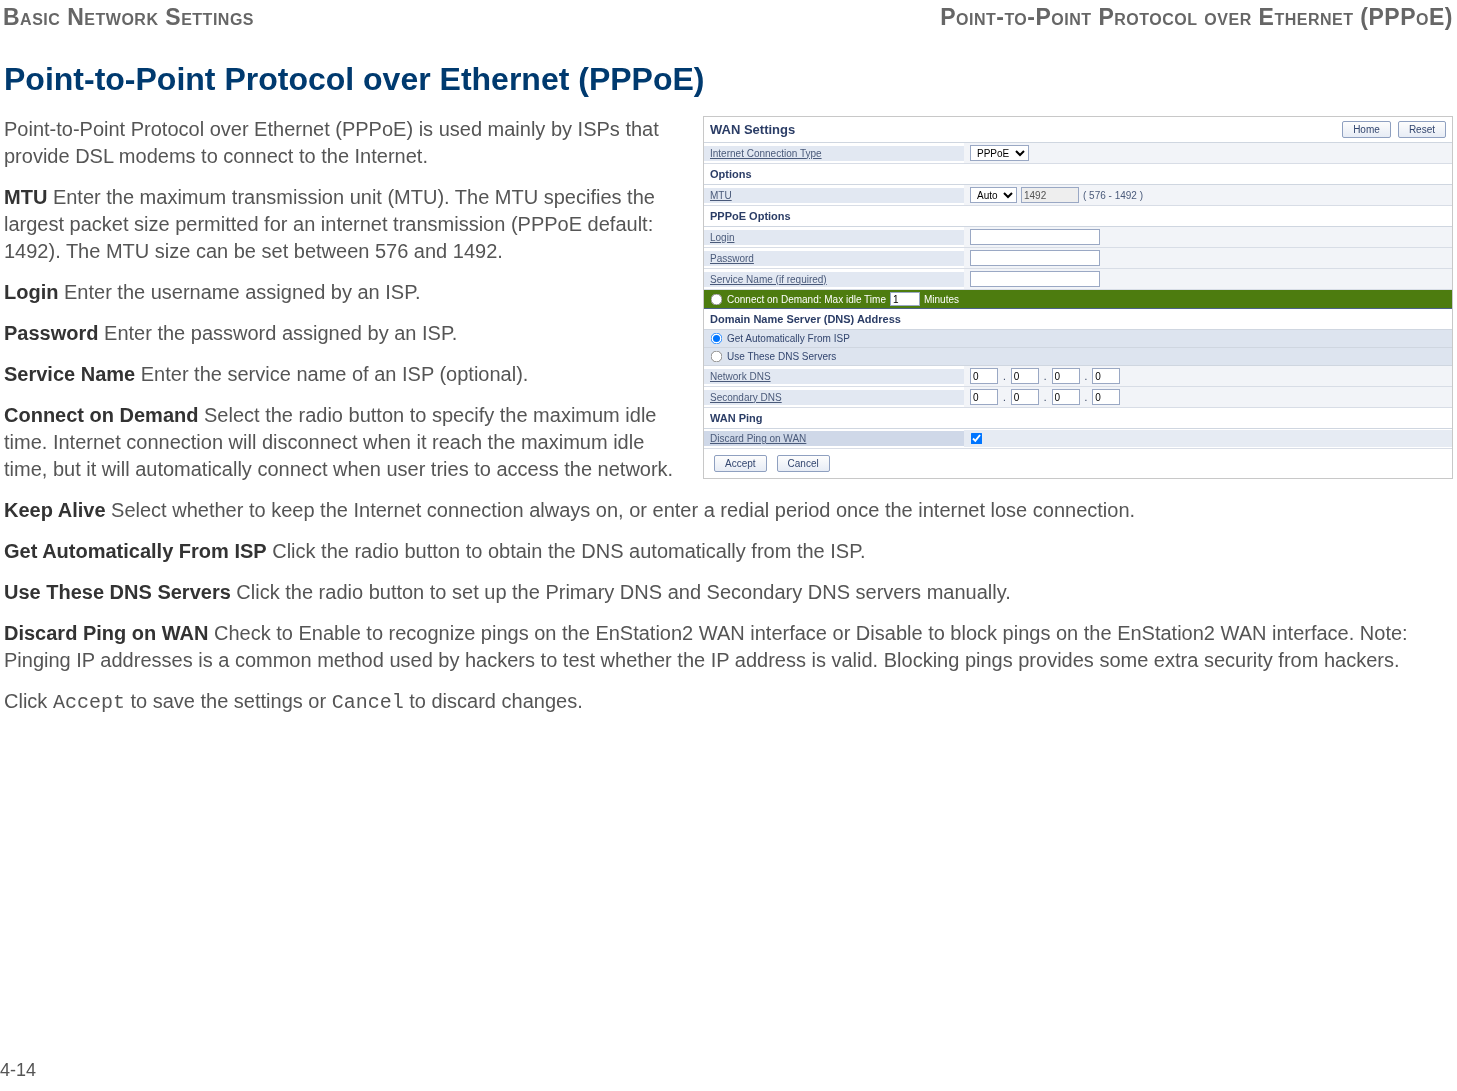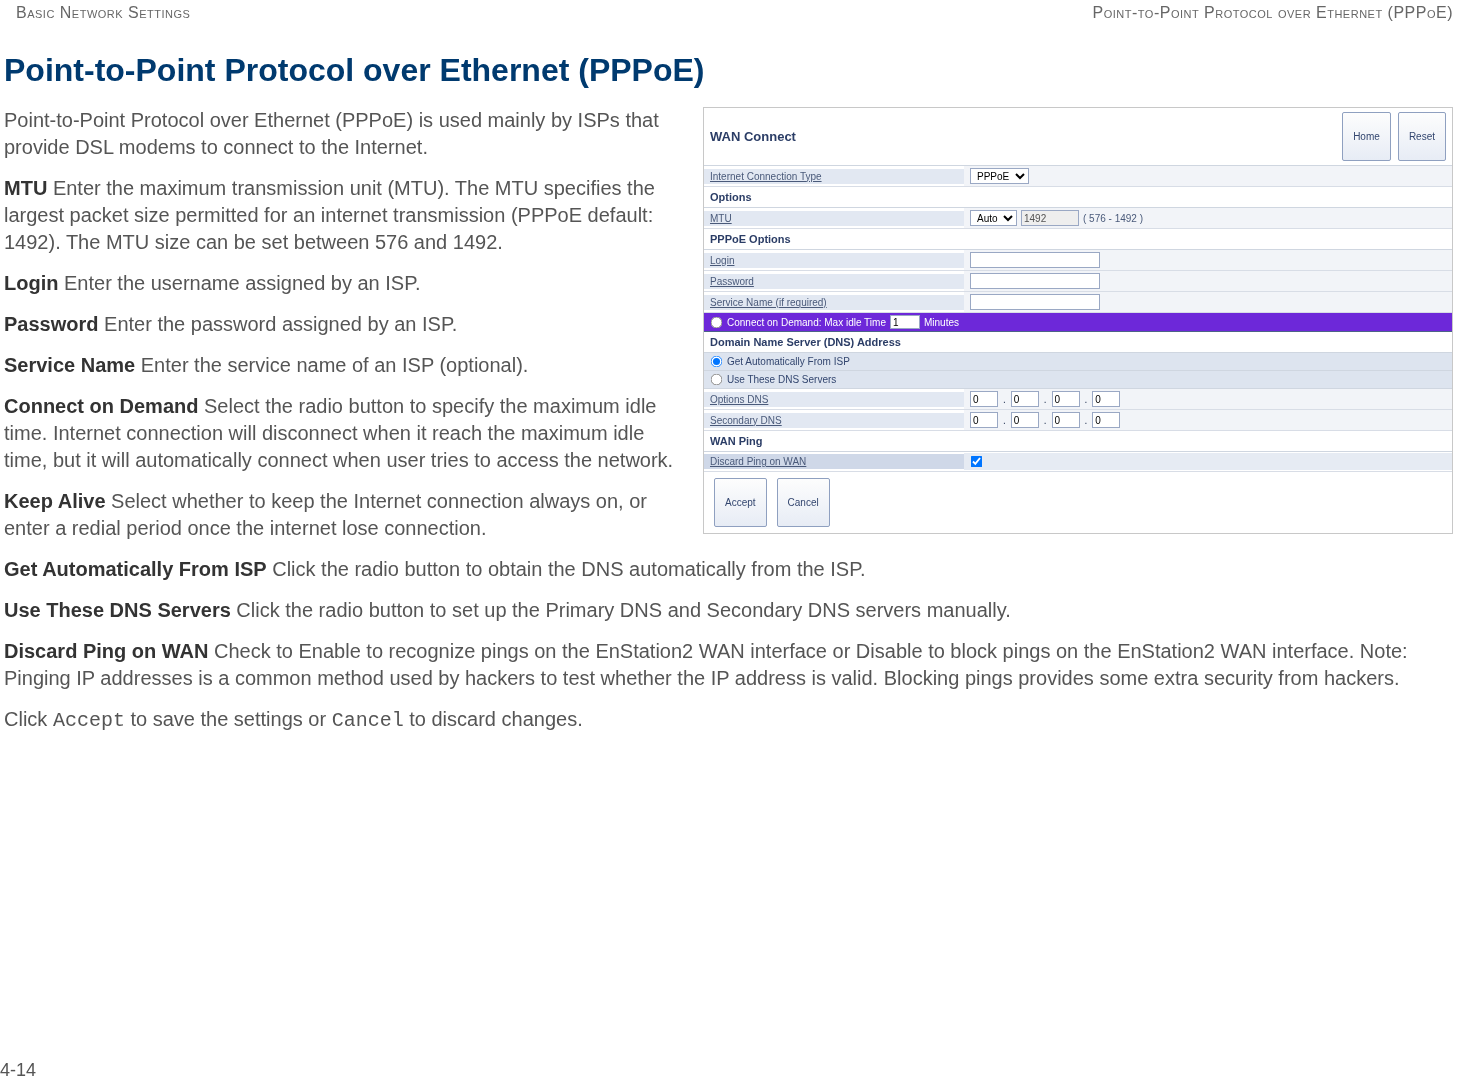--- a/index.html
+++ b/index.html
@@ -9,24 +9,25 @@
       color: #555;
       width: 1457px;
       height: 1091px;
       position: relative;
       padding: 0;
     }
     .header {
       display: flex;
       justify-content: space-between;
       font-variant: small-caps;
-      font-size: 16px;
+      font-size: 23px;
       color: #666;
-      padding: 4px 4px 0 16px;
+      padding: 4px 4px 0 3px;
       letter-spacing: 0.5px;
+      font-weight: bold;
     }
     .main-title {
       font-family: Verdana, Geneva, sans-serif;
       font-weight: bold;
       font-size: 32px;
       color: #003a6f;
       padding: 30px 0 18px 0;
     }
     .content {
       position: relative;
@@ -68,21 +69,21 @@
       align-items: center;
       justify-content: space-between;
       padding: 4px 6px;
       border-bottom: 1px solid #cfd6e0;
       background: #fff;
     }
     .shot .titlebar .ttl { font-weight: bold; color: #2b3d66; font-size: 13px; }
     .shot .btn {
       display: inline-block;
       font-size: 10px;
-      padding: 18px 10px;
+      padding: 2px 10px;
       border: 1px solid #8fa0c0;
       background: linear-gradient(#fdfdfd,#e7ecf5);
       color: #33466f;
       border-radius: 2px;
       margin-left: 4px;
     }
     .shot .row {
       display: flex;
       align-items: center;
       min-height: 20px;
@@ -116,21 +117,21 @@
     .shot select, .shot input[type=text], .shot input[type=password] {
       font-size: 10px;
       border: 1px solid #9aa8c4;
       height: 16px;
       padding: 0 2px;
       background: #fff;
     }
     .shot .ipbox { width: 28px; text-align: left; }
     .shot .ipsep { padding: 0 1px; }
     .shot .radiorow {
-      background: #6d28d9;
+      background: #4d7c0f;
       color: #fff;
       padding: 2px 6px;
       font-size: 10px;
       display: flex;
       align-items: center;
       gap: 4px;
       border-bottom: 1px solid #4d6288;
     }
     .shot .radiorow input[type=text]{ height:14px; width:30px; font-size:10px;}
     .shot .dnsrow-light {
@@ -157,21 +158,21 @@
   <span>Basic Network Settings</span>
   <span>Point-to-Point Protocol over Ethernet (PPPoE)</span>
 </div>
 
 <div class="content clearfix">
   <h1 class="main-title">Point-to-Point Protocol over Ethernet (PPPoE)</h1>
 
   <div class="screenshot-wrap">
     <div class="shot">
       <div class="titlebar">
-        <span class="ttl">WAN Connect</span>
+        <span class="ttl">WAN Settings</span>
         <span>
           <span class="btn">Home</span>
           <span class="btn">Reset</span>
         </span>
       </div>
 
       <div class="row">
         <div class="lbl">Internet Connection Type</div>
         <div class="val">
           <select>
@@ -219,21 +220,21 @@
       <div class="section">Domain Name Server (DNS) Address</div>
       <div class="dnsrow-light">
         <input type="radio" name="dns" checked="" style="">
         <span>Get Automatically From ISP</span>
       </div>
       <div class="dnsrow-light">
         <input type="radio" name="dns" style="">
         <span>Use These DNS Servers</span>
       </div>
       <div class="row">
-        <div class="lbl">Options DNS</div>
+        <div class="lbl">Network DNS</div>
         <div class="val">
           <input class="ipbox" type="text" value="0" style="">
             <span class="ipsep">.</span>
           <input class="ipbox" type="text" value="0" style="">
             <span class="ipsep">.</span>
           <input class="ipbox" type="text" value="0" style="">
             <span class="ipsep">.</span>
           <input class="ipbox" type="text" value="0" style="">
         </div>
       </div>

